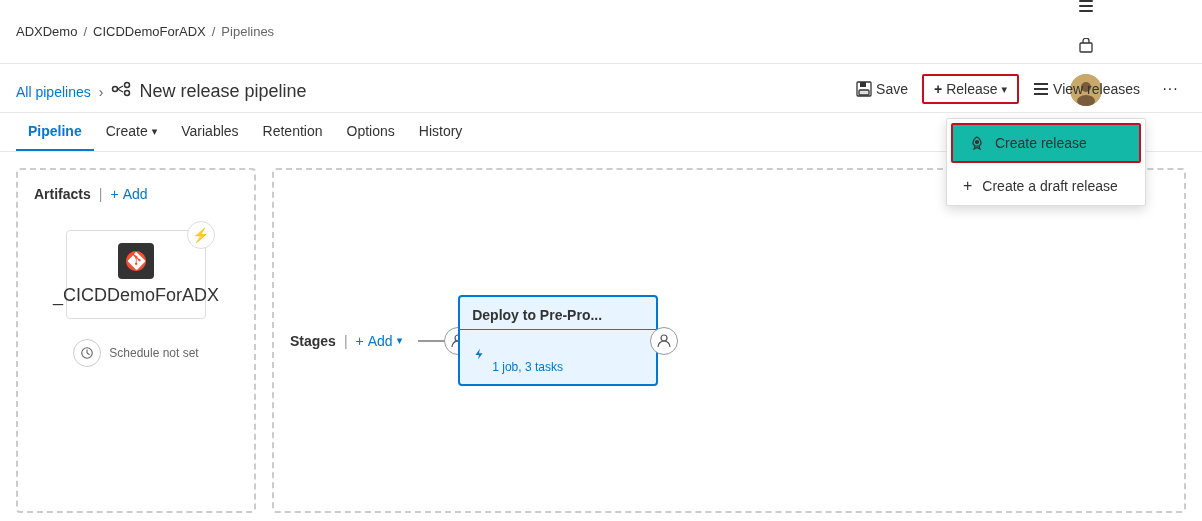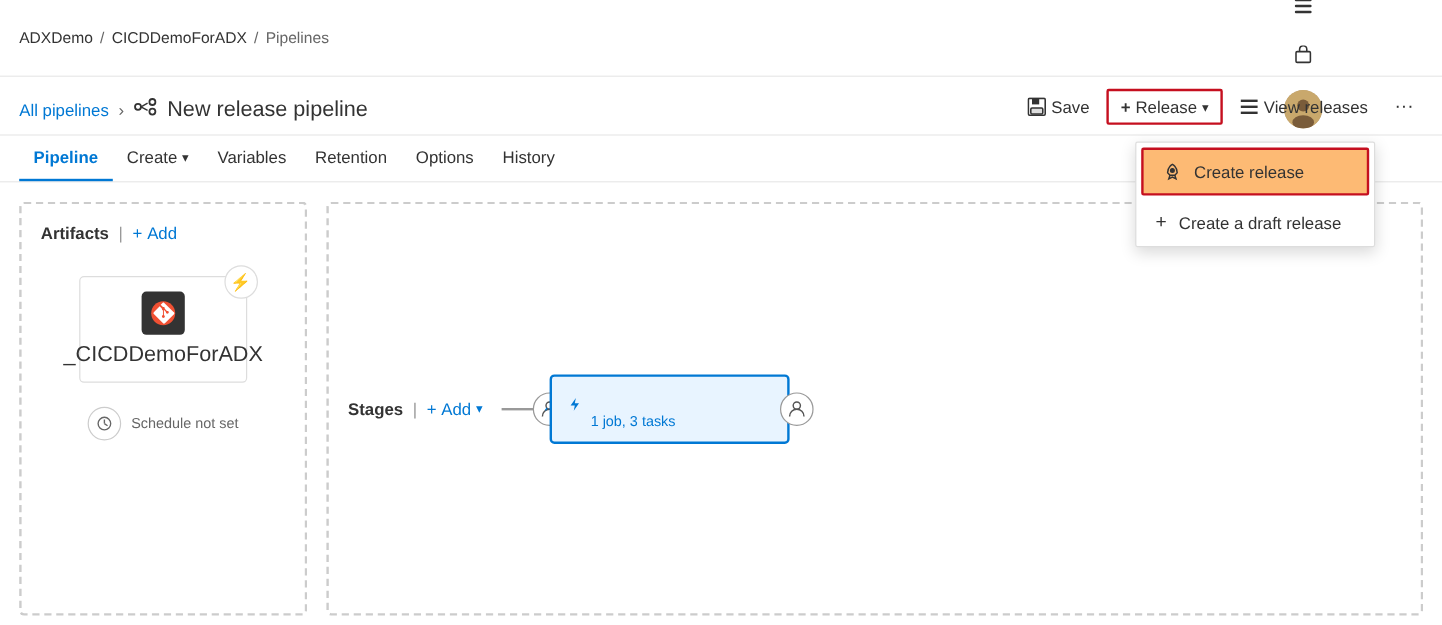--- a/index.html
+++ b/index.html
@@ -24,21 +24,21 @@
     .page-title { font-size: 18px; font-weight: 400; color: #333; }
     .header-actions { display: flex; align-items: center; gap: 4px; position: relative; }
     .save-btn { display: flex; align-items: center; gap: 4px; background: none; border: none; cursor: pointer; color: #333; font-size: 14px; padding: 5px 10px; }
     .release-btn { display: flex; align-items: center; gap: 4px; background: #fff; border: 2px solid #c50f1f; cursor: pointer; color: #333; font-size: 14px; padding: 5px 10px; border-radius: 2px; }
     .view-releases-btn { display: flex; align-items: center; gap: 4px; background: none; border: none; cursor: pointer; color: #333; font-size: 14px; padding: 5px 10px; }
     .more-btn { background: none; border: none; cursor: pointer; color: #333; font-size: 16px; padding: 5px 8px; }
 
     
     .dropdown-menu { position: absolute; top: 44px; right: 40px; background: #fff; border: 1px solid #ddd; box-shadow: 0 4px 12px rgba(0,0,0,0.15); z-index: 100; min-width: 200px; border-radius: 2px; }
     .dropdown-item { display: flex; align-items: center; gap: 10px; padding: 10px 16px; cursor: pointer; font-size: 14px; color: #333; }
-    .dropdown-item.highlighted { background: #fdba74; border: 2px solid #c50f1f; margin: 4px; border-radius: 2px; }
+    .dropdown-item.highlighted { background: #14b8a6; border: 2px solid #c50f1f; margin: 4px; border-radius: 2px; }
 
     
     .sub-nav { display: flex; align-items: center; gap: 0; padding: 0 16px; border-bottom: 1px solid #e8e8e8; }
     .nav-tab { padding: 10px 12px; font-size: 14px; color: #333; cursor: pointer; border-bottom: 2px solid transparent; text-decoration: none; display: flex; align-items: center; gap: 4px; }
     .nav-tab.active { color: #0078d4; border-bottom: 2px solid #0078d4; font-weight: 600; }
 
     
     .main-content { padding: 16px; display: flex; gap: 16px; height: calc(521px - 48px - 52px - 44px); overflow: hidden; }
 
     
@@ -243,20 +243,23 @@
           <div style="width:28px;height:28px;border:1px solid #999;border-radius:50%;background:#fff;display:flex;align-items:center;justify-content:center;font-size:15px;cursor:pointer;">
             <svg width="16" height="16" viewBox="0 0 16 16" fill="none">
               <circle cx="8" cy="5" r="3" stroke="#555" stroke-width="1.2"></circle>
               <path d="M2 14c0-3.3 2.7-6 6-6s6 2.7 6 6" stroke="#555" stroke-width="1.2" fill="none"></path>
               <path d="M6 7l-1.5 2" stroke="#0078d4" stroke-width="1.2"></path>
               <path d="M10 7l1.5 2" stroke="#0078d4" stroke-width="1.2"></path>
             </svg>
           </div>
         </div>
         <div class="stage-card">
+          <div class="stage-header">
+            <span class="stage-name">Deploy to Pre-Pro...</span>
+          </div>
           <div class="stage-details">
             <span class="stage-trigger-icon">
               <svg width="14" height="14" viewBox="0 0 16 16" fill="#0078d4">
                   <polygon points="9,2 4,9 8,9 7,14 12,7 8,7"></polygon>
                 </svg>
             </span>
             <span class="stage-info">1 job, 3 tasks</span>
           </div>
         </div>
 

